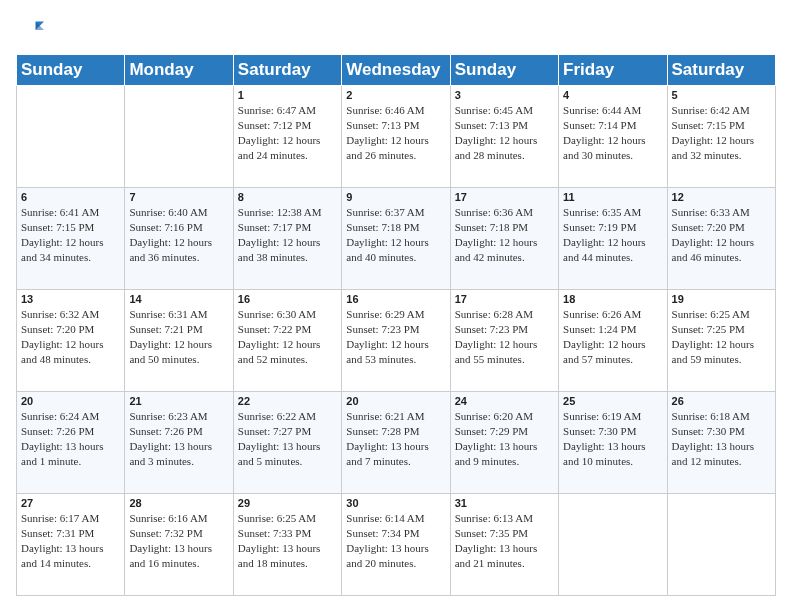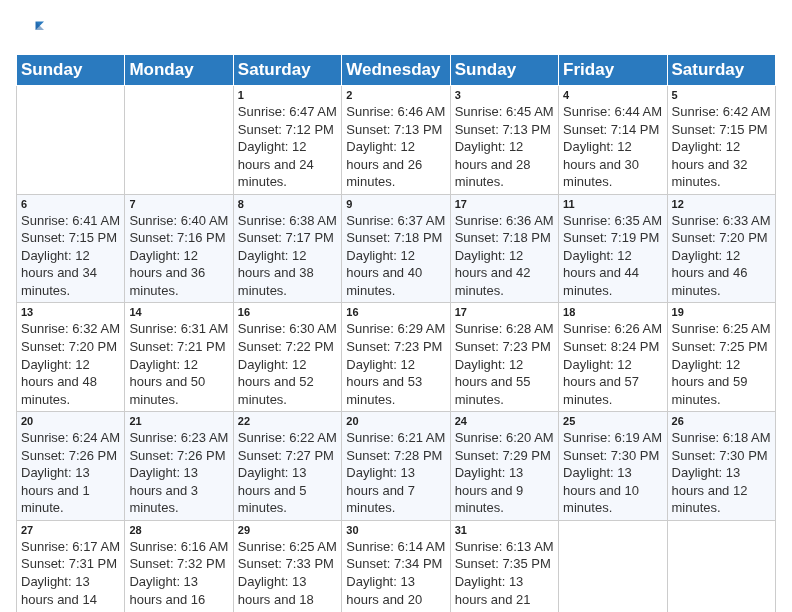--- a/index.html
+++ b/index.html
@@ -80,23 +80,24 @@
       background: #f5f8fd;
     }
     .day-number {
       font-size: 11px;
       font-weight: bold;
       color: #222;
       display: block;
       margin-bottom: 2px;
     }
     .day-info {
-      font-size: 13px;
+      font-size: 11px;
       line-height: 1.35;
       color: #333;
+      font-family: Liberation Serif, serif;
     }
     .empty-cell {
       background: #fff !important;
     }
   </style>
 </head>
 <body>
 
 <div class="page">
   <div class="header">
@@ -171,21 +172,21 @@
 Daylight: 12 hours and 34 minutes.</div>
           </td>
           <td>
             <span class="day-number">7</span>
             <div class="day-info">Sunrise: 6:40 AM
 Sunset: 7:16 PM
 Daylight: 12 hours and 36 minutes.</div>
           </td>
           <td>
             <span class="day-number">8</span>
-            <div class="day-info">Sunrise: 6:38 AM
+            <div class="day-info">Sunrise: 12:38 AM
 Sunset: 7:17 PM
 Daylight: 12 hours and 38 minutes.</div>
           </td>
           <td>
             <span class="day-number">9</span>
             <div class="day-info">Sunrise: 6:37 AM
 Sunset: 7:18 PM
 Daylight: 12 hours and 40 minutes.</div>
           </td>
           <td>
@@ -234,21 +235,21 @@
           </td>
           <td>
             <span class="day-number">17</span>
             <div class="day-info">Sunrise: 6:28 AM
 Sunset: 7:23 PM
 Daylight: 12 hours and 55 minutes.</div>
           </td>
           <td>
             <span class="day-number">18</span>
             <div class="day-info">Sunrise: 6:26 AM
-Sunset: 8:24 PM
+Sunset: 1:24 PM
 Daylight: 12 hours and 57 minutes.</div>
           </td>
           <td>
             <span class="day-number">19</span>
             <div class="day-info">Sunrise: 6:25 AM
 Sunset: 7:25 PM
 Daylight: 12 hours and 59 minutes.</div>
           </td>
         </tr>
         <tr>

